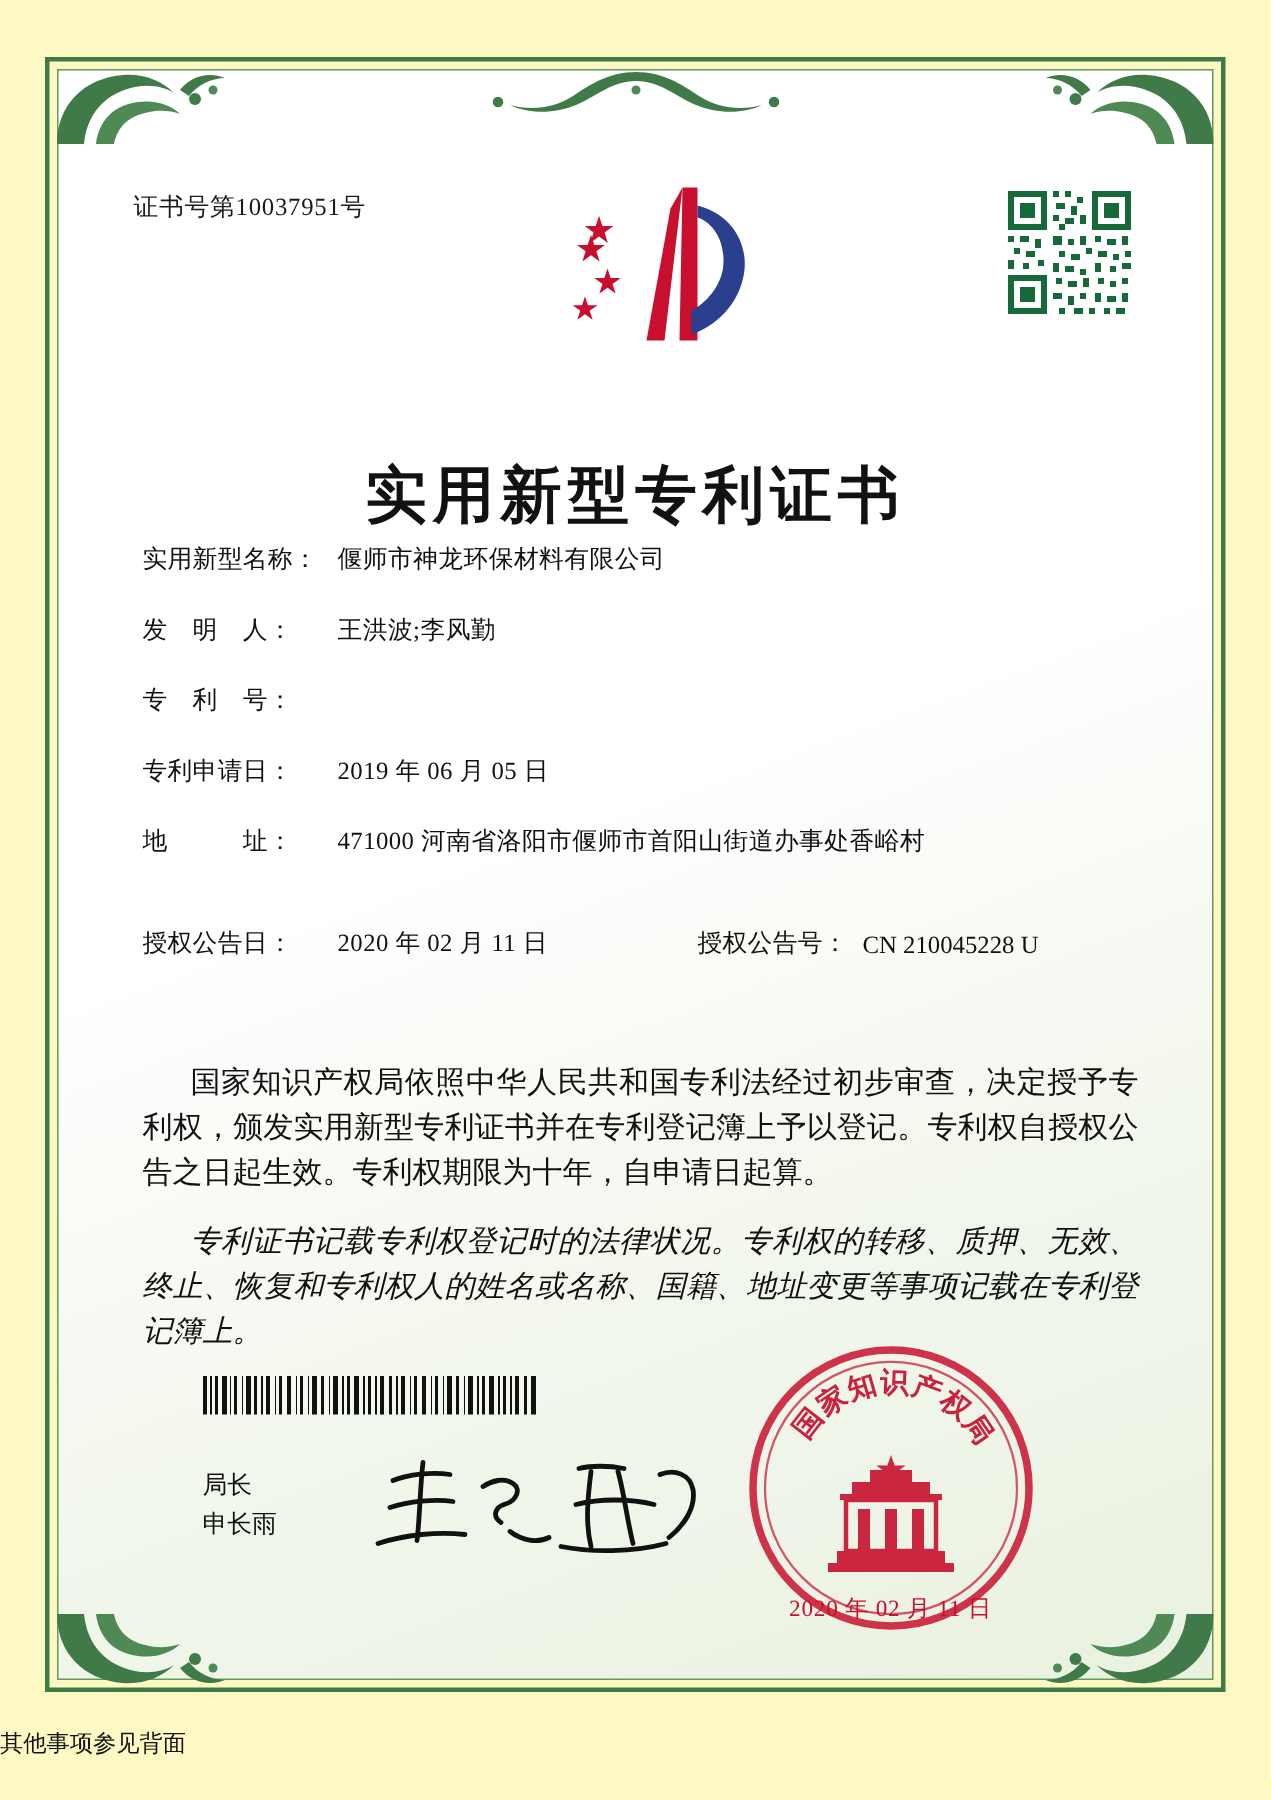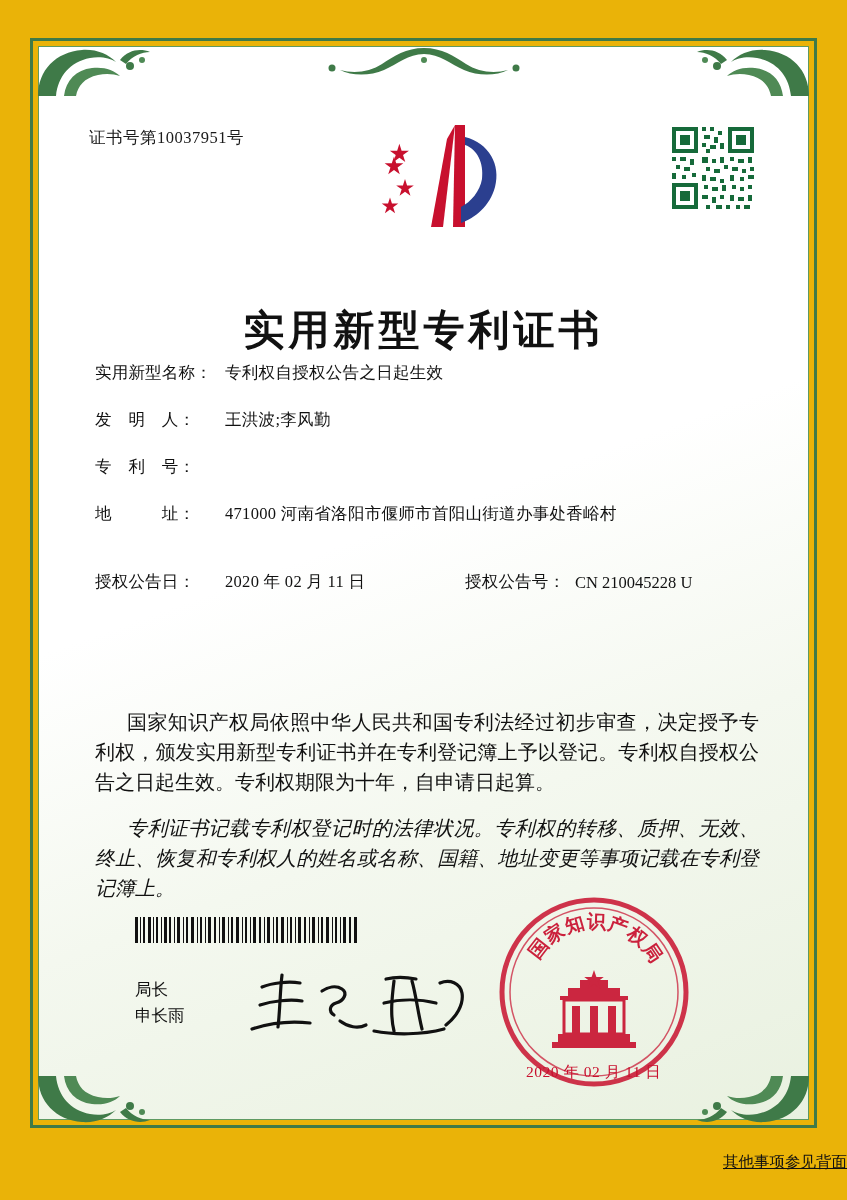--- a/index.html
+++ b/index.html
@@ -5,21 +5,21 @@
   * { box-sizing: border-box; }
   html, body {
     margin: 0; padding: 0;
     width: 847px; height: 1200px;
     background: #ffffff;
     font-family: "Liberation Serif", "DejaVu Serif", serif;
   }
   .page {
     position: relative;
     width: 847px; height: 1200px;
-    background: #eab308;
+    background: #fef9c3;
     overflow: hidden;
   }
   
   .border-outer {
     position: absolute;
     left: 30px; top: 38px;
     width: 787px; height: 1090px;
     border: 3px solid #3f7a48;
   }
   .border-inner {
@@ -176,24 +176,23 @@
   .page-no {
     position: absolute;
     left: 0; right: 0; top: 1065px;
     text-align: center;
     font-size: 15px;
     color: #111;
   }
   .footnote {
     position: absolute;
     left: 0; right: 0; top: 1152px;
-    text-align: right;
+    text-align: left;
     font-size: 15.5px;
     color: #111;
-    text-decoration: underline;
   }
 </style>
 </head>
 <body>
 
 <div class="page">
 
   <div class="paper-tint"></div>
   <div class="border-outer"></div>
   <div class="border-inner"></div>
@@ -327,28 +326,32 @@
             <rect x="37" y="40" width="3" height="2"></rect>
         </g>
       </svg>
     </div>
 
     <div class="title">实用新型专利证书</div>
 
     <div class="fields">
       <div class="field">
         <span class="lbl">实用新型名称：</span>
-        <span class="val">专利权自授权公告之日起生效</span>
+        <span class="val">偃师市神龙环保材料有限公司</span>
       </div>
       <div class="field">
         <span class="lbl">发　明　人：</span>
         <span class="val">王洪波;李风勤</span>
       </div>
       <div class="field">
         <span class="lbl">专　利　号：</span>
+      </div>
+      <div class="field">
+        <span class="lbl">专利申请日：</span>
+        <span class="val">2019 年 06 月 05 日</span>
       </div>
       <div class="field">
         <span class="lbl">地　　　址：</span>
         <span class="val">471000 河南省洛阳市偃师市首阳山街道办事处香峪村</span>
       </div>
       <div class="field two">
         <span class="lbl">授权公告日：</span>
         <span class="val">2020 年 02 月 11 日</span>
         <span class="lbl2">授权公告号：</span>
         <span class="val2">CN 210045228 U</span>

